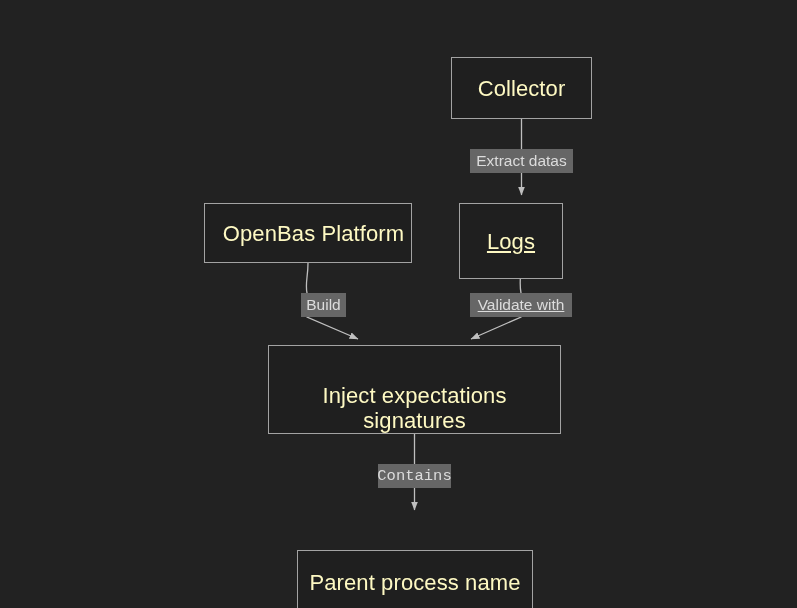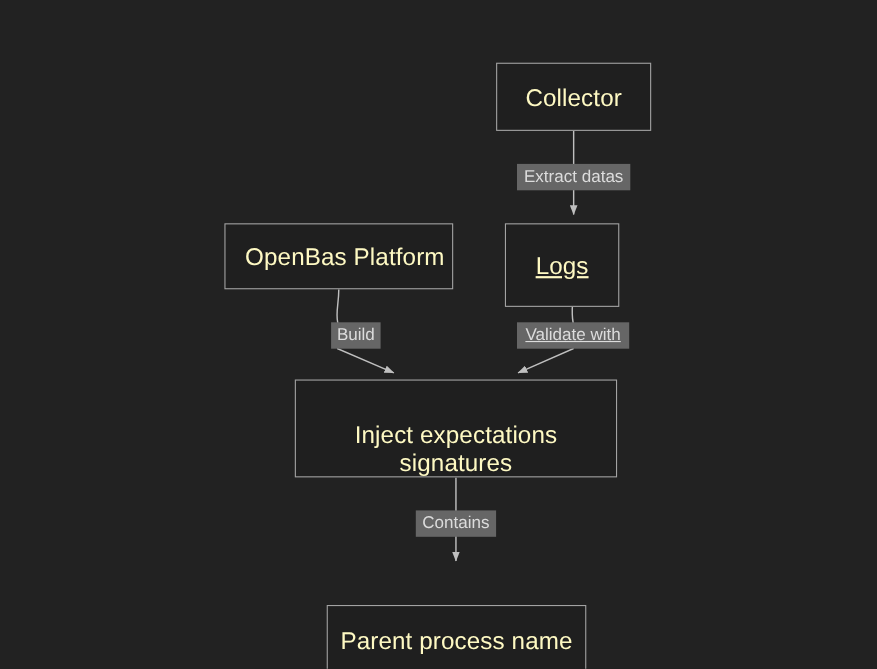--- a/index.html
+++ b/index.html
@@ -108,17 +108,17 @@
   </div>
 
   <div class="edge-label" style="left:285px; top:293px; width:45px;margin-left:16px;">
     <span>Build</span>
   </div>
 
   <div class="edge-label" style="left:470px; top:293px; width:102px;text-decoration:underline;">
     <span>Validate with</span>
   </div>
 
-  <div class="edge-label" style="left:378px; top:464px; width:73px;">
+  <div class="edge-label" style="left:378px; top:464px; width:73px;font-family:Liberation Mono, monospace;">
     <span>Contains</span>
   </div>
 
 </div>
 
 </body></html>

